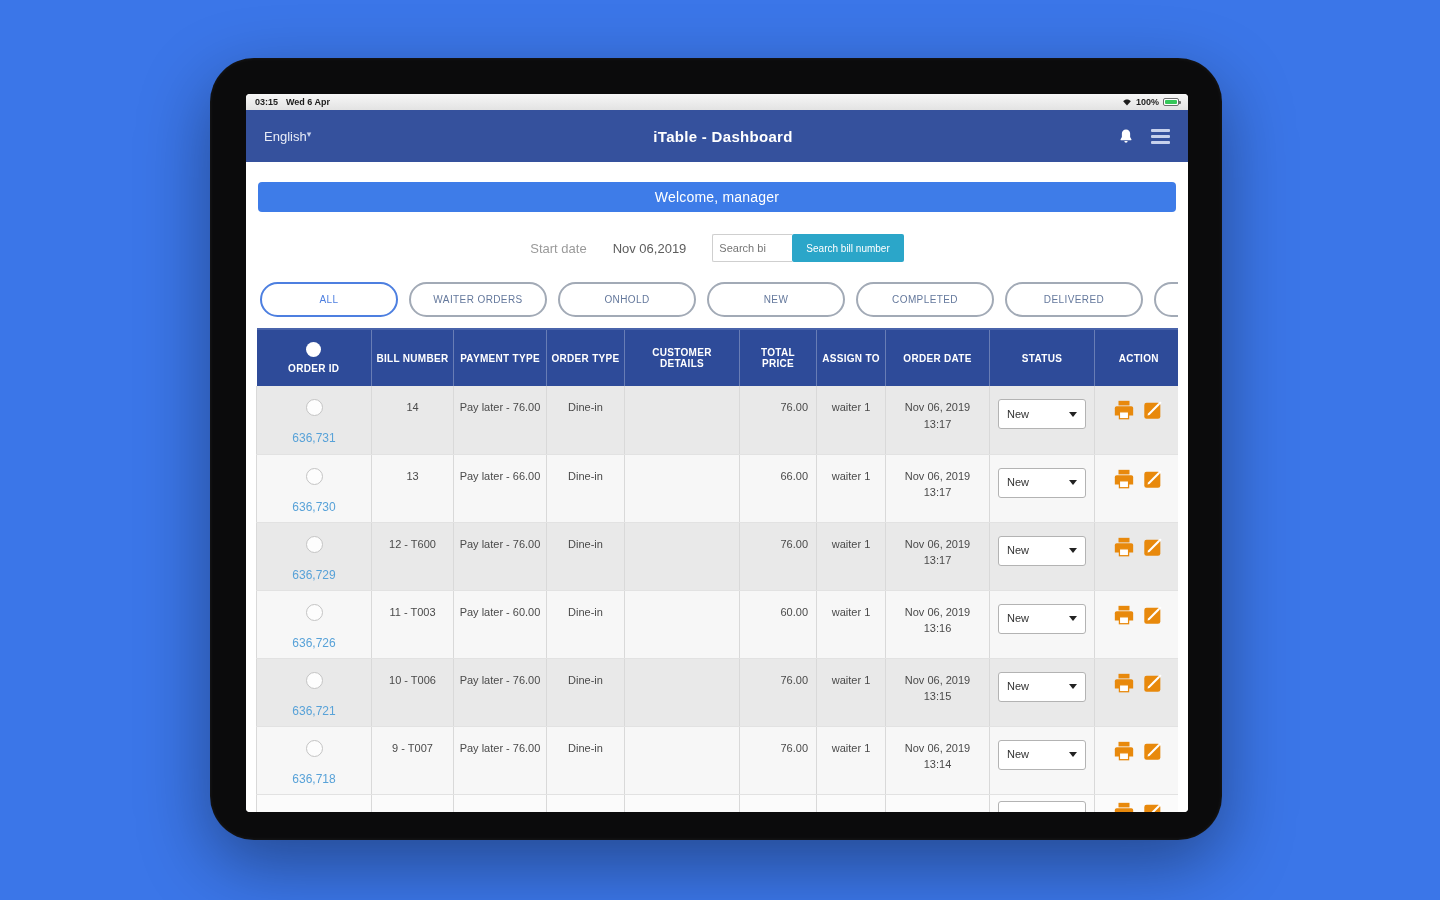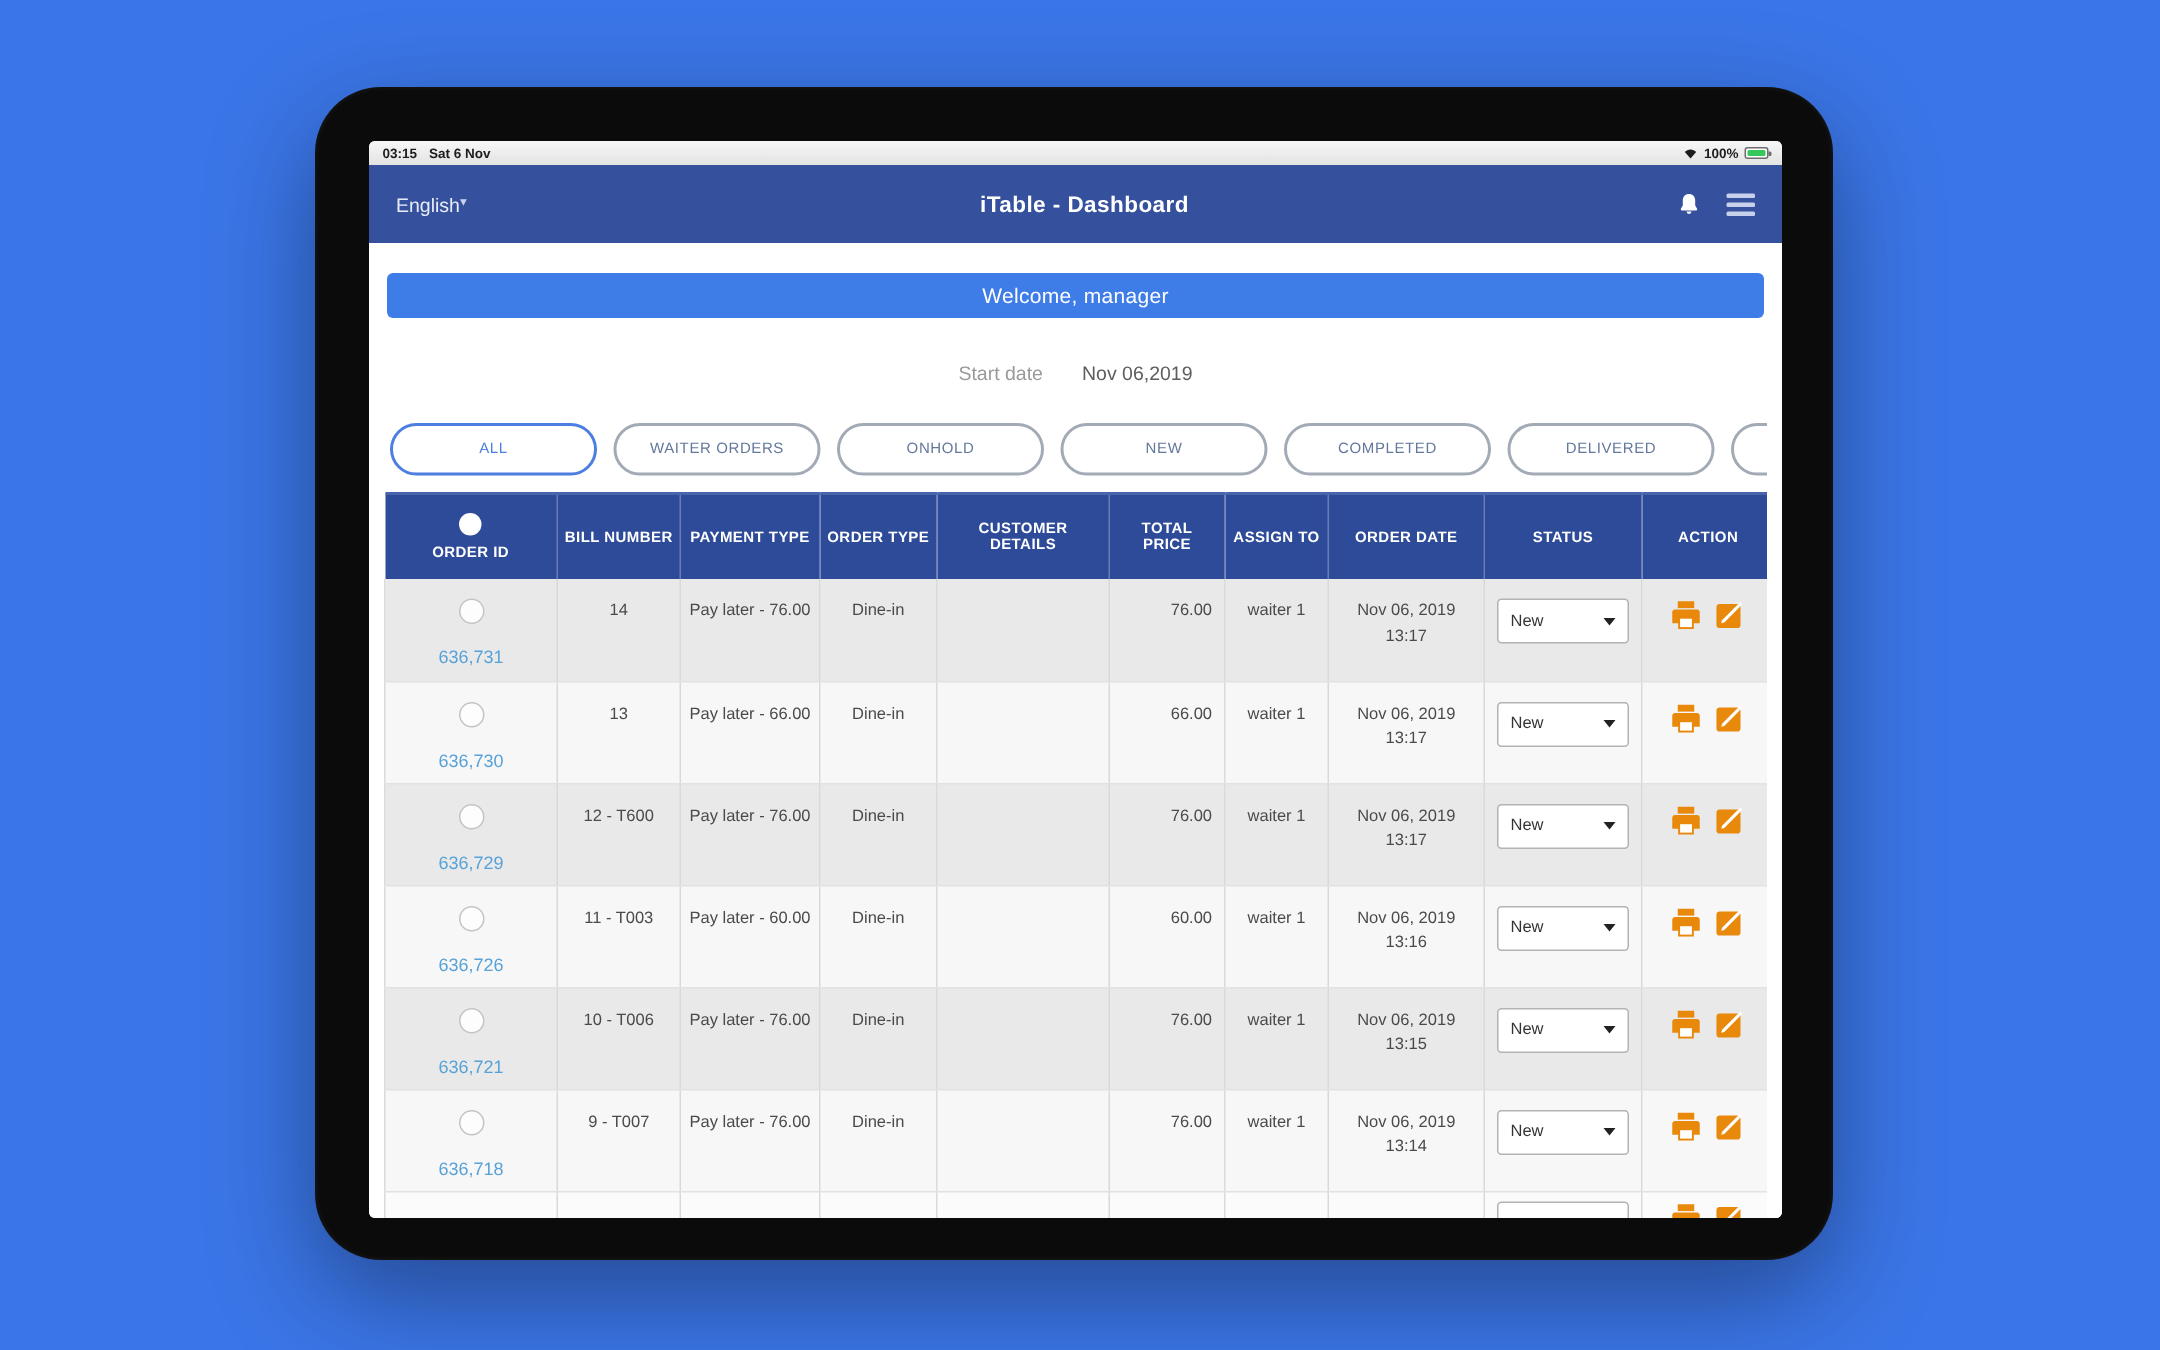--- a/index.html
+++ b/index.html
@@ -111,21 +111,21 @@
 </style>
 </head>
 <body>
 
 <div class="tablet">
   <div class="screen">
 
     <div class="statusbar">
       <div class="sb-left">
         <span>03:15</span>
-        <span>Sat 6 Nov</span>
+        <span>Wed 6 Apr</span>
       </div>
       <div class="sb-right">
         <svg class="wifi" viewBox="0 0 24 20">
           <path fill="#1c1c1c" d="M12 19 2.5 8.2C5 5.6 8.3 4 12 4s7 1.6 9.5 4.2z"></path>
         </svg>
         <span>100%</span>
         <span class="battery">
             <span class="battery-fill"></span>
           </span>
       </div>
@@ -149,20 +149,24 @@
       </div>
     </div>
 
     <div class="content">
 
       <div class="welcome">Welcome, manager</div>
 
       <div class="toolbar">
         <span class="start-label">Start date</span>
         <span class="start-value">Nov 06,2019</span>
+        <span class="search-group">
+          <input class="search-input" type="text" placeholder="Search bi" style="">
+          <button class="search-btn">Search bill number</button>
+        </span>
       </div>
 
       <div class="pills" id="pills">
           <div class="pill active">ALL</div>
           <div class="pill">WAITER ORDERS</div>
           <div class="pill">ONHOLD</div>
           <div class="pill">NEW</div>
           <div class="pill">COMPLETED</div>
           <div class="pill">DELIVERED</div>
           <div class="pill"></div>

